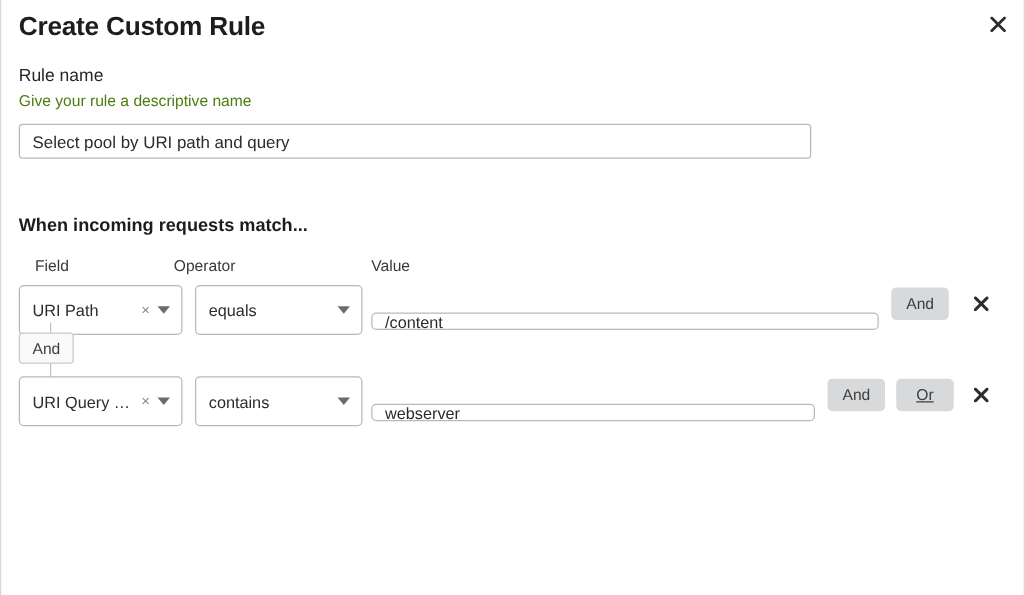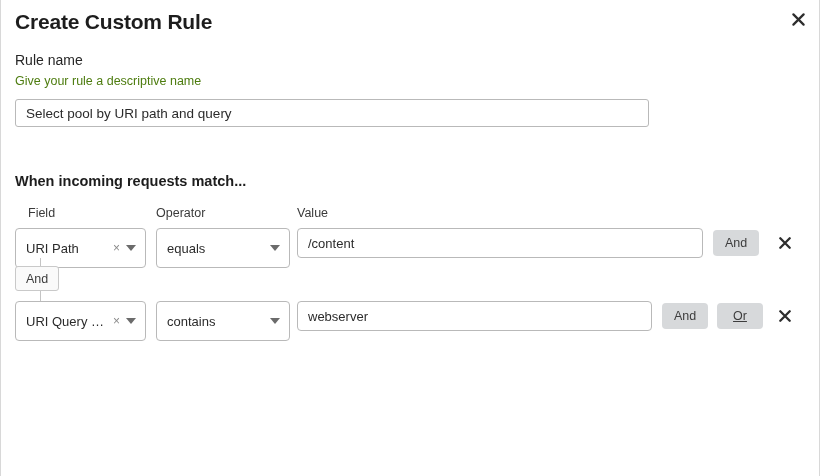--- a/index.html
+++ b/index.html
@@ -88,21 +88,21 @@
     font-weight: bold;
     color: #1d1d1d;
   }
   .col-label {
     position: absolute;
     top: 206px;
     font-size: 12.5px;
     color: #3a3a3a;
   }
   .col-label.field { left: 27px; }
-  .col-label.operator { left: 155px; }
+  .col-label.operator { left: 138px; }
   .col-label.value { left: 296px; }
 
   .cond-row {
     position: absolute;
     left: 0;
     height: 30px;
   }
   .row1 { top: 228px; }
   .row2 { top: 301px; }
 
@@ -148,30 +148,31 @@
     height: 0;
     border-left: 5px solid transparent;
     border-right: 5px solid transparent;
     border-top: 6px solid #6b6b6b;
     margin-right: 3px;
     flex: none;
   }
   .value-input {
     position: absolute;
     left: 296px;
-    height: 30px;
+    height: 14px;
     box-sizing: border-box;
     border: 1px solid #b9b9b9;
     border-radius: 4px;
     padding: 0 10px;
     font-family: "Liberation Sans", sans-serif;
     font-size: 13px;
     color: #2b2b2b;
     background: #ffffff;
     outline: none;
+    margin-top: 22px;
   }
   .value-input.w1 { width: 406px; }
   .value-input.w2 { width: 355px; }
 
   .logic-btn {
     position: absolute;
     height: 26px;
     min-width: 46px;
     box-sizing: border-box;
     background: #d7d9db;

